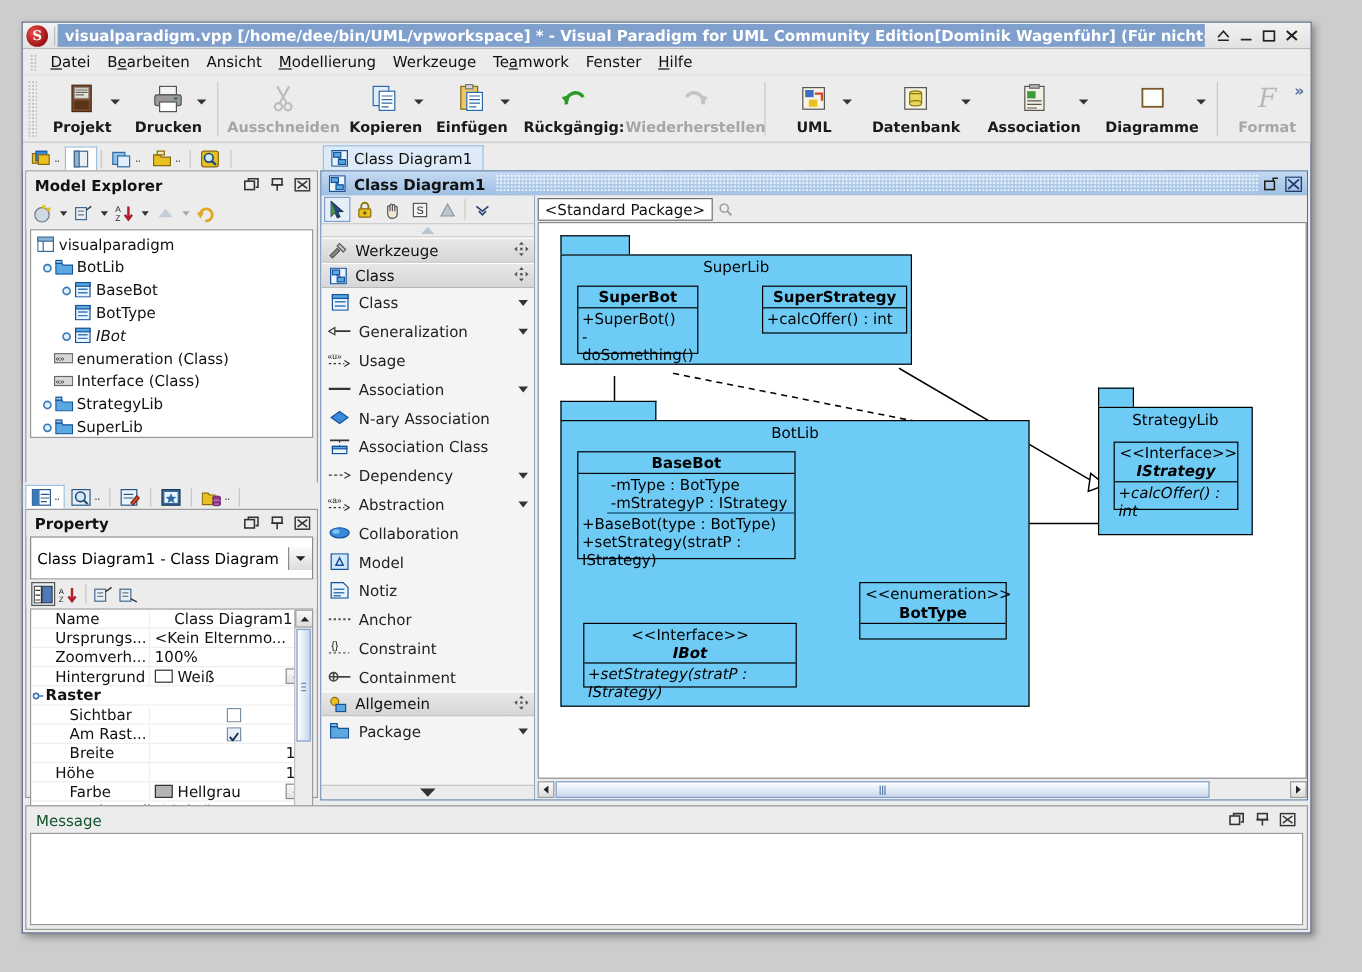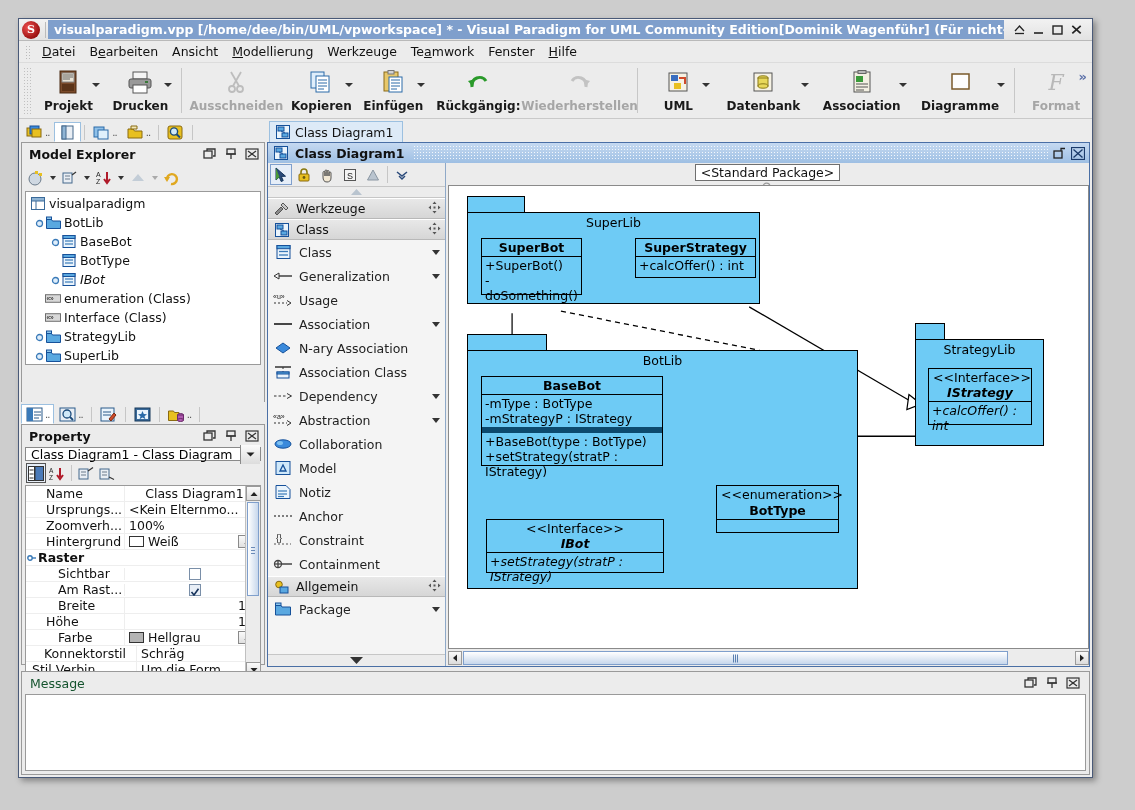--- a/index.html
+++ b/index.html
@@ -118,21 +118,21 @@
 
   .tree { background:#fff; border:1px solid #9a9a9a; margin:0 3px; padding:2px 0;
     font-size:12.5px; color:#111; height:174px; overflow:hidden; }
   .tnode { display:flex; align-items:center; height:19px; white-space:nowrap; }
   .tico { width:16px; height:14px; margin-right:3px; flex:0 0 auto;
     display:flex; align-items:center; justify-content:center; }
   .handle { width:11px; height:11px; display:inline-block; position:relative; flex:0 0 auto; }
 
   
   .propdock { position:absolute; left:2px; width:244px; top:300px; bottom:110px; }
-  .combo { margin:0 3px; height:14px; display:flex; align-items:center;
+  .combo { margin:0 3px; height:36px; display:flex; align-items:center;
     border:1px solid #8a8a8a; background:#fff; font-size:12.5px; padding-left:5px; }
   .combo span.val { flex:1; white-space:nowrap; overflow:hidden; }
   .combo .cbtn { width:20px; height:19px; border-left:1px solid #8a8a8a;
     background:linear-gradient(#fbfbfb,#dcdcdc); display:flex;align-items:center;justify-content:center; }
   .proptable { margin:0 3px; background:#fff; border:1px solid #9a9a9a;
     font-size:12.5px; color:#111; position:relative; overflow:hidden; }
   .prow { display:flex; height:16px; align-items:center; border-bottom:1px solid #eeeeee; }
   .pname { width:98px; padding-left:20px; white-space:nowrap; overflow:hidden; flex:0 0 auto; }
   .pname.group { font-weight:bold; padding-left:12px; }
   .pval { flex:1; padding-left:4px; white-space:nowrap; overflow:hidden;
@@ -187,21 +187,21 @@
   .pal-item { height:24px; display:flex; align-items:center; gap:6px; padding:0 5px;
     font-size:12.5px; color:#222; background:#f4f4f4; }
   .pal-item .sp { flex:1; }
   .pal-item .tri { width:0;height:0;border-left:4px solid transparent;
     border-right:4px solid transparent;border-top:5px solid #333; }
   .pal-ico { width:20px; height:16px; display:flex; align-items:center; justify-content:center; flex:0 0 auto; }
   .pal-down { height:12px; display:flex; align-items:center; justify-content:center;
     background:#ececec; border-top:1px solid #c6c6c6; }
 
   .canvasarea { position:absolute; left:178px; right:0; top:20px; bottom:0; background:#ececec; }
-  .pkgbar { height:22px; display:flex; align-items:center; padding:1px 2px; background:#ececec;flex-direction:column; }
+  .pkgbar { height:22px; display:flex; align-items:center; padding:1px 2px; background:#ececec; }
   .pkgbox { height:19px; border:1px solid #6f6f6f; background:#fff; font-size:12.5px;
     display:flex; align-items:center; padding:0 5px; color:#111; }
   .pkgsearch { width:22px;height:19px; display:flex;align-items:center;justify-content:center; }
   .canvas { position:absolute; left:2px; right:0; top:22px; bottom:17px;
     background:#fff; border:1px solid #8a8a8a; overflow:hidden; }
   .hscroll { position:absolute; left:2px; right:0; bottom:0; height:16px;
     display:flex; align-items:center; background:#ececec; }
   .hthumb { height:14px; background:linear-gradient(#ffffff,#c7d7ec);
     border:1px solid #7f9fcc; display:flex; align-items:center; justify-content:center; }
 
@@ -210,21 +210,21 @@
   .uml-tab { position:absolute; background:#6ecbf5; border:1px solid #000; border-bottom:none; }
   .pkg-name { text-align:center; font-size:12.5px; color:#000; padding-top:2px;
     font-family:"DejaVu Sans","Liberation Sans",sans-serif; }
   .uml-class { position:absolute; background:#6ecbf5; border:1px solid #000; }
   .uc-name { text-align:center; font-weight:bold; font-size:12.5px; padding:1px 4px;
     border-bottom:1px solid #000; white-space:nowrap; }
   .uc-name.stereo { border-bottom:none; font-weight:normal; padding-bottom:0; }
   .uc-name2 { text-align:center; font-weight:bold; font-style:italic; font-size:12.5px;
     padding:0 4px 1px; border-bottom:1px solid #000; }
   .uc-sec { padding:1px 3px; font-size:12.5px; line-height:15px; }
-  .uc-sec.bord { border-bottom:6px solid #0c4a6e; }
+  .uc-sec.bord { border-bottom:1px solid #0c4a6e;margin-left:24px; }
   .uc-sec .it { font-style:italic; }
 
   
   .msgpanel { position:absolute; left:2px; right:2px; bottom:2px; height:104px;
     background:#ececec; border:1px solid #9a9a9a; }
   .msg-head { height:22px; display:flex; align-items:center; padding:0 4px 0 8px;
     font-size:12.5px; font-weight:normal; color:#14532d; }
   .msg-body { position:absolute; left:3px; right:3px; top:22px; bottom:3px;
     background:#fff; border:1px solid #9a9a9a; }
 </style>

